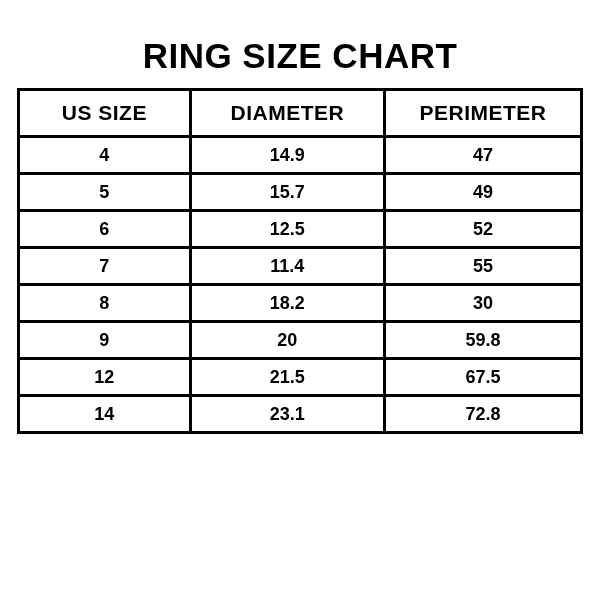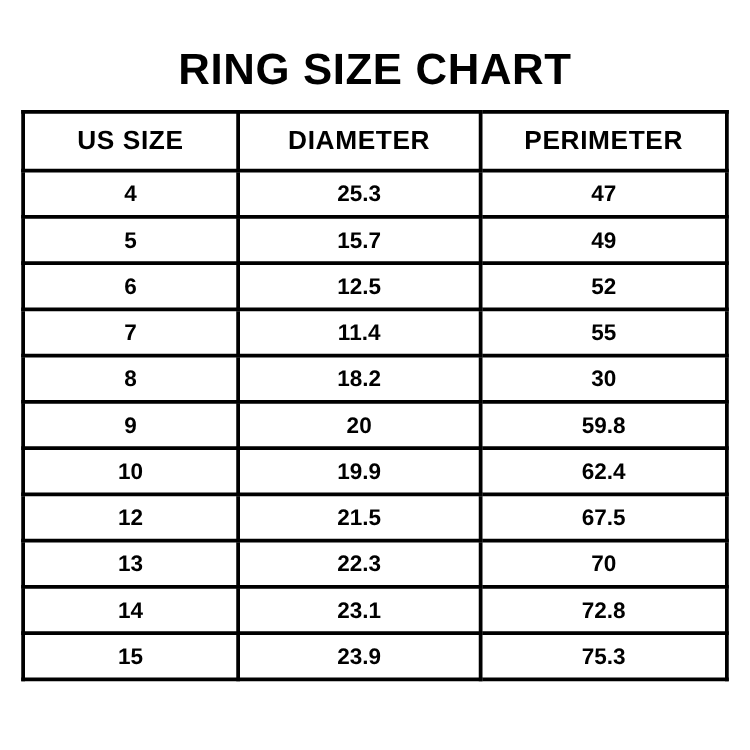--- a/index.html
+++ b/index.html
@@ -79,21 +79,21 @@
       <thead>
         <tr>
           <th>US SIZE</th>
           <th>DIAMETER</th>
           <th>PERIMETER</th>
         </tr>
       </thead>
       <tbody>
         <tr>
           <td>4</td>
-          <td>25.3</td>
+          <td>14.9</td>
           <td>47</td>
         </tr>
         <tr>
           <td>5</td>
           <td>15.7</td>
           <td>49</td>
         </tr>
         <tr>
           <td>6</td>
           <td>12.5</td>
@@ -108,41 +108,26 @@
           <td>8</td>
           <td>18.2</td>
           <td>30</td>
         </tr>
         <tr>
           <td>9</td>
           <td>20</td>
           <td>59.8</td>
         </tr>
         <tr>
-          <td>10</td>
-          <td>19.9</td>
-          <td>62.4</td>
-        </tr>
-        <tr>
           <td>12</td>
           <td>21.5</td>
           <td>67.5</td>
         </tr>
         <tr>
-          <td>13</td>
-          <td>22.3</td>
-          <td>70</td>
-        </tr>
-        <tr>
           <td>14</td>
           <td>23.1</td>
           <td>72.8</td>
-        </tr>
-        <tr>
-          <td>15</td>
-          <td>23.9</td>
-          <td>75.3</td>
         </tr>
       </tbody>
     </table>
   </div>
 
 </div>
 
 </body></html>

